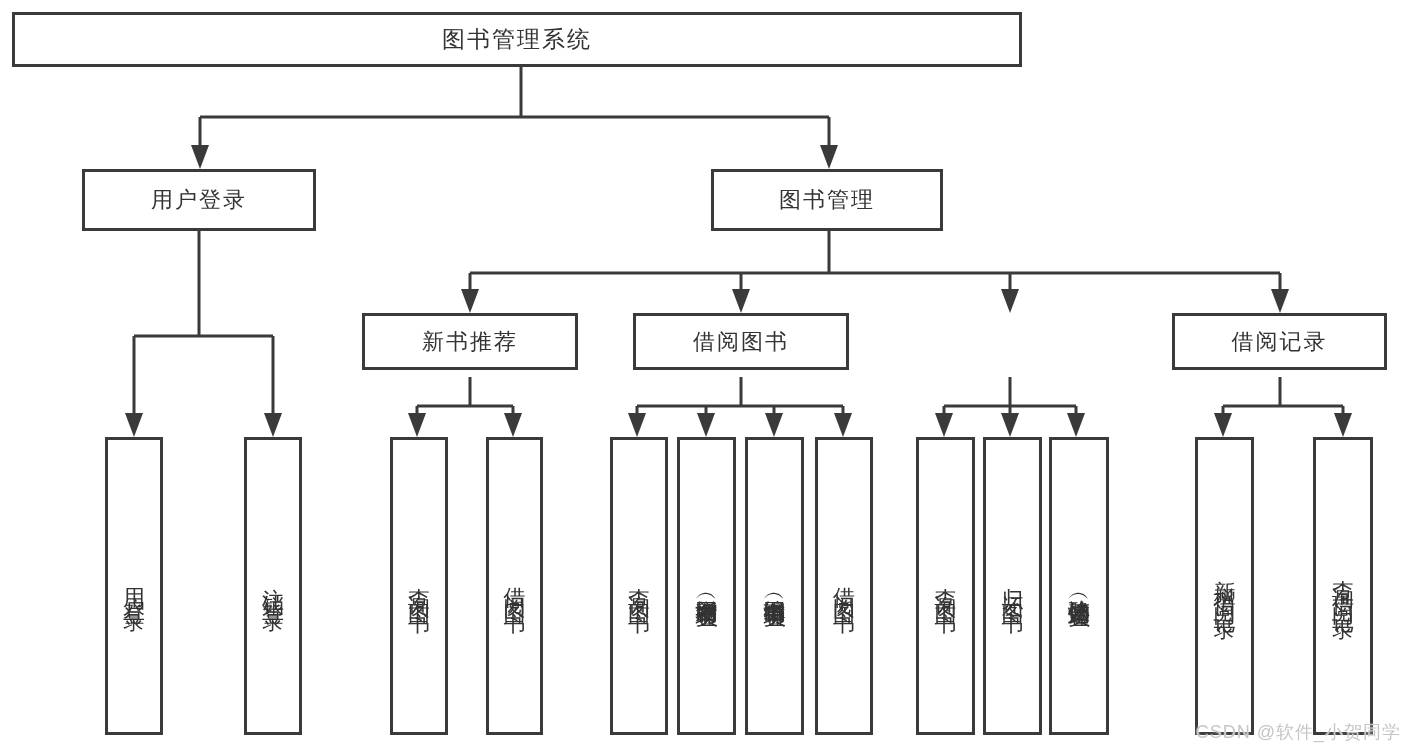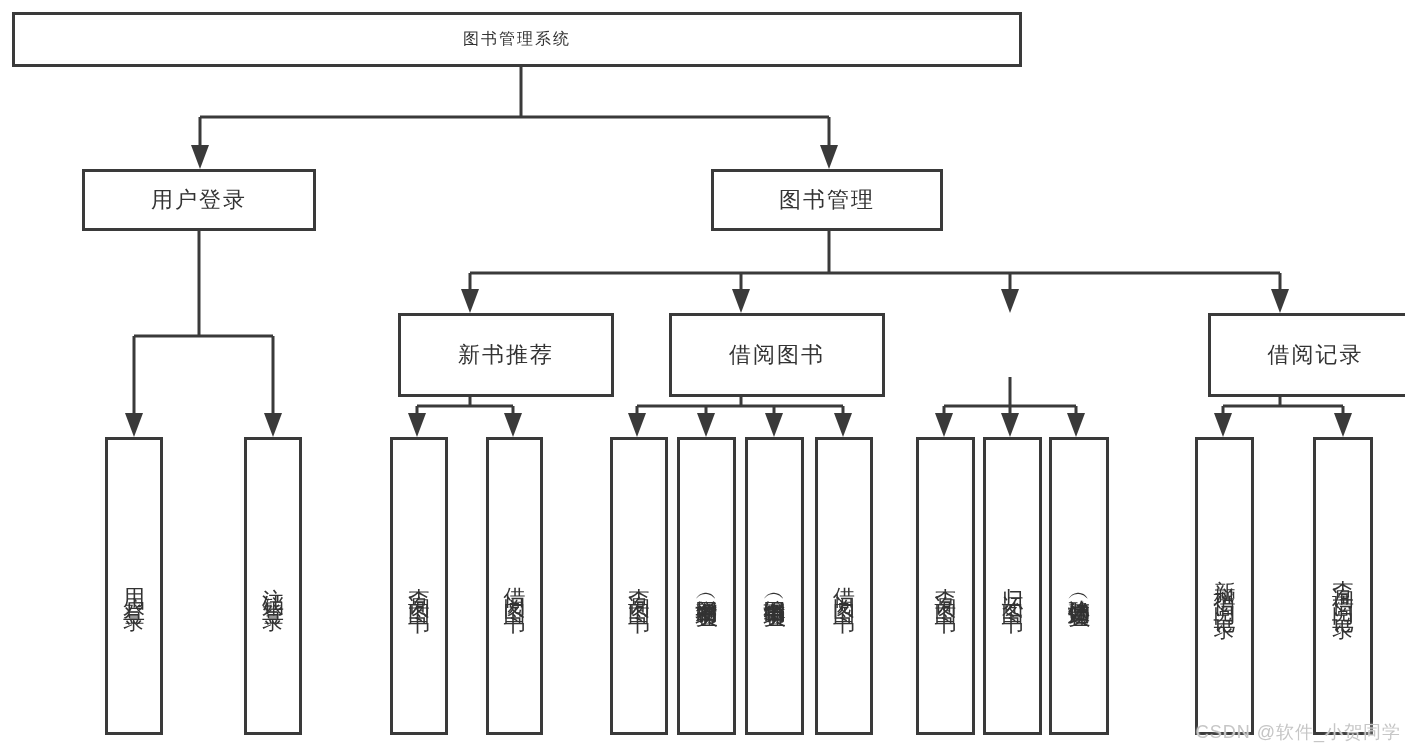--- a/index.html
+++ b/index.html
@@ -24,24 +24,24 @@
     background: #ffffff;
     display: flex;
     align-items: center;
     justify-content: center;
     font-size: 22px;
     letter-spacing: 2px;
     white-space: nowrap;
   }
   .root {
     left: 12px; top: 12px; width: 1010px; height: 55px;
-    font-size: 16px;
+    font-size: 23px;
   }
   .l2 { top: 169px; height: 62px; }
-  .l3 { top: 313px; width: 216px; height: 84px; margin-left: 36px; }
+  .l3 { top: 313px; width: 216px; height: 57px; }
   .v {
     top: 437px; width: 58px; height: 298px;
     writing-mode: vertical-rl;
     text-orientation: mixed;
     letter-spacing: 8px;
     font-size: 22px;
     white-space: normal;
   }
   .v.tight { letter-spacing: 1px; }
   .watermark {

